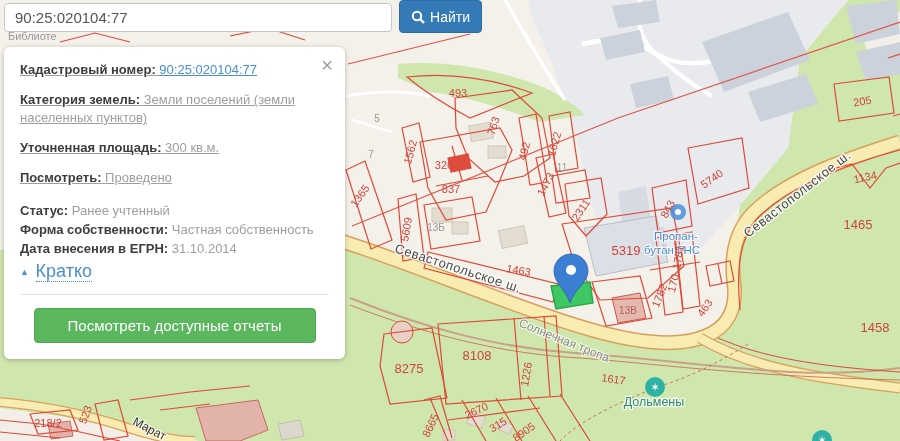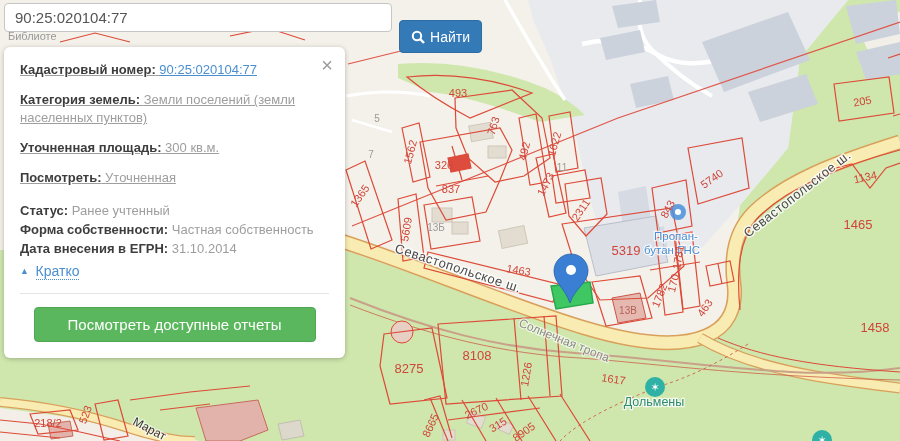--- a/index.html
+++ b/index.html
@@ -3,36 +3,36 @@
 <meta charset="utf-8">
 <style>
   html,body{margin:0;padding:0;}
   body{width:900px;height:441px;position:relative;overflow:hidden;
        font-family:"Liberation Sans",sans-serif;background:#f3f0ea;}
   #map-wrap{position:absolute;left:0;top:0;width:900px;height:441px;}
   
   #search-input{position:absolute;left:4px;top:3px;width:366px;height:27px;
        border:1px solid #c6c6c6;border-radius:4px;padding:0 10px;font-size:15px;
        color:#555;font-family:"Liberation Sans",sans-serif;background:#fff;outline:none;}
-  #search-btn{position:absolute;left:399px;top:20px;width:81px;height:31px;
+  #search-btn{position:absolute;left:399px;top:0;width:81px;height:31px;
        background:#337ab7;border:1px solid #2e6da4;border-radius:4px;color:#fff;
        font-size:14px;display:flex;align-items:center;justify-content:center;gap:5px;
        cursor:pointer;font-family:"Liberation Sans",sans-serif;}
   
   #panel{position:absolute;left:4px;top:47px;width:341px;box-sizing:border-box;
        background:#fff;border-radius:6px;box-shadow:0 1px 5px rgba(0,0,0,.25);
        padding:14px 16px 16px 16px;font-size:13px;color:#9e9e9e;line-height:18px;}
   #panel .lb{font-weight:bold;color:#3d3d3d;}
   #panel a{color:#4a8fd0;text-decoration:underline;cursor:pointer;}
   .row{margin-bottom:12px;text-decoration:underline;}
   .row-tight{margin-bottom:0;line-height:19px;}
   #close-x{position:absolute;top:8px;right:12px;font-size:20px;color:#9a9a9a;
        line-height:20px;cursor:pointer;}
   #kratko-row{margin-top:4px;}
-  #kratko-row a{font-size:14px;text-decoration:none;border-bottom:1px dotted #4a8fd0;}
+  #kratko-row a{font-size:18px;text-decoration:none;border-bottom:1px dotted #4a8fd0;}
   #collapse-tri{color:#4a8fd0;font-size:9px;vertical-align:2px;margin-right:3px;}
   #divider{border-top:1px solid #e4e4e4;margin:12px 0 0 0;}
   #reports-btn{display:block;margin:13px auto 0 auto;width:282px;height:35px;
        background:#5bb75e;border:1px solid #51a654;border-radius:4px;color:#fff;
        font-size:15px;cursor:pointer;font-family:"Liberation Sans",sans-serif;}
   
   text{font-family:"Liberation Sans",sans-serif;}
   .ml-red{fill:#d0453a;font-size:11px;}
   .ml-red-lg{fill:#d0453a;font-size:13px;}
   .ml-red-faint{fill:#b4625a;font-size:10px;}
@@ -260,21 +260,21 @@
   </div>
 
 
   <div class="row">
     <span class="lb">Уточненная площадь:</span>
     <span>300 кв.м.</span>
   </div>
 
   <div class="row" style="margin-bottom:14px;">
     <span class="lb">Посмотреть:</span>
-    <span>Уточненная</span>
+    <span>Проведено</span>
   </div>
 
   <div class="row-tight">
     <span class="lb">Статус:</span>
     <span>Ранее учтенный</span>
   </div>
   <div class="row-tight">
     <span class="lb">Форма собственности:</span>
     <span>Частная собственность</span>
   </div>

